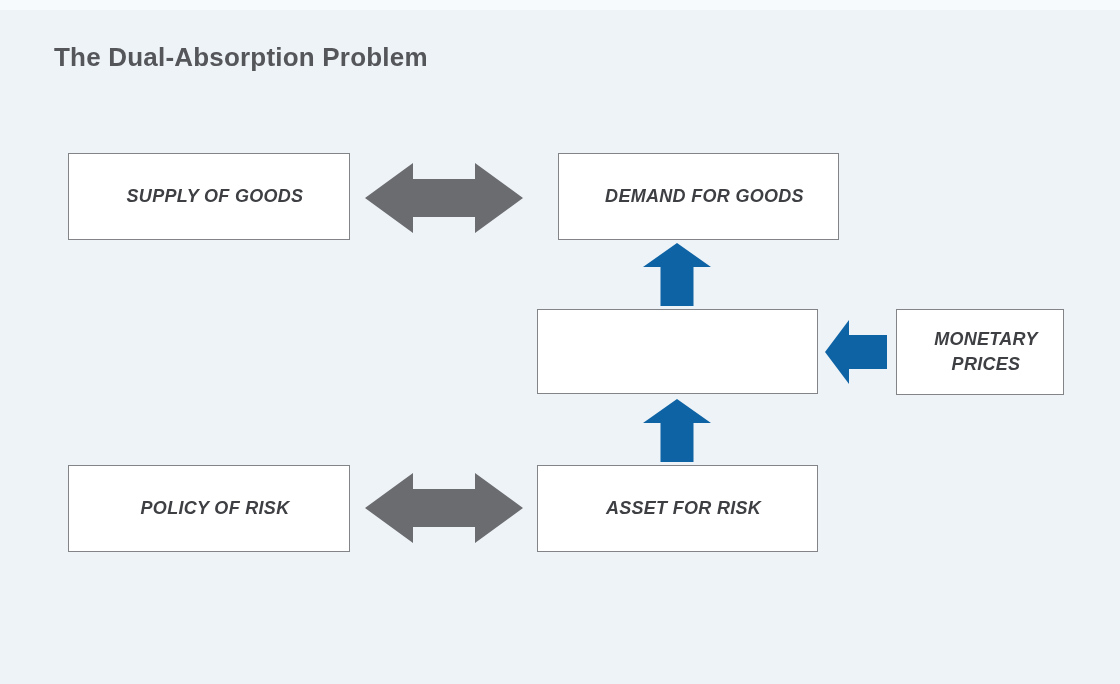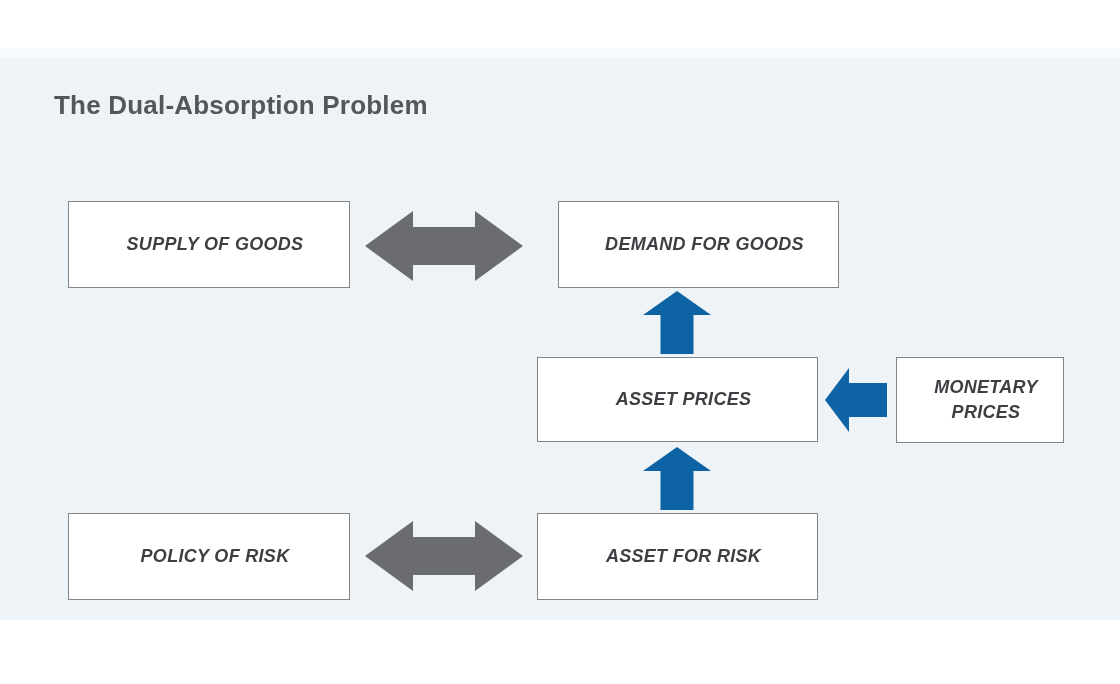--- a/index.html
+++ b/index.html
@@ -13,23 +13,22 @@
     --arrow-blue: #0E63A5;
   }
   * { margin: 0; padding: 0; box-sizing: border-box; }
   html, body {
     width: 1120px; height: 684px;
     font-family: "Liberation Sans", sans-serif;
     overflow: hidden;
   }
   .page {
     position: relative;
-    width: 1120px; height: 572px;
+    width: 1120px; height: 684px;
     background: var(--background);
-    margin-top: 48px;
   }
   .top-strip {
     position: absolute; left: 0; top: 0;
     width: 1120px; height: 10px;
     background: var(--background-top);
   }
   .title {
     position: absolute; left: 54px; top: 42px;
     font-size: 26px; font-weight: bold;
     color: var(--title);
@@ -87,21 +86,20 @@
 
   <div class="box box-demand-for-goods">
     <span class="box-label">DEMAND FOR GOODS</span>
   </div>
 
   <svg class="arrow arrow-blue arrow-up-1" width="68" height="63" viewBox="0 0 68 63">
     <polygon points="34,0 68,24 50.5,24 50.5,63 17.5,63 17.5,24 0,24"></polygon>
   </svg>
 
   <div class="box box-asset-prices">
-    <span class="box-label">ASSET PRICES</span>
   </div>
 
   <svg class="arrow arrow-blue arrow-left-1" width="62" height="64" viewBox="0 0 62 64">
     <polygon points="0,32 24,0 24,15 62,15 62,49 24,49 24,64"></polygon>
   </svg>
 
   <div class="box box-monetary-policy">
     <span class="box-label">MONETARY</span>
     <span class="box-label">PRICES</span>
   </div>

